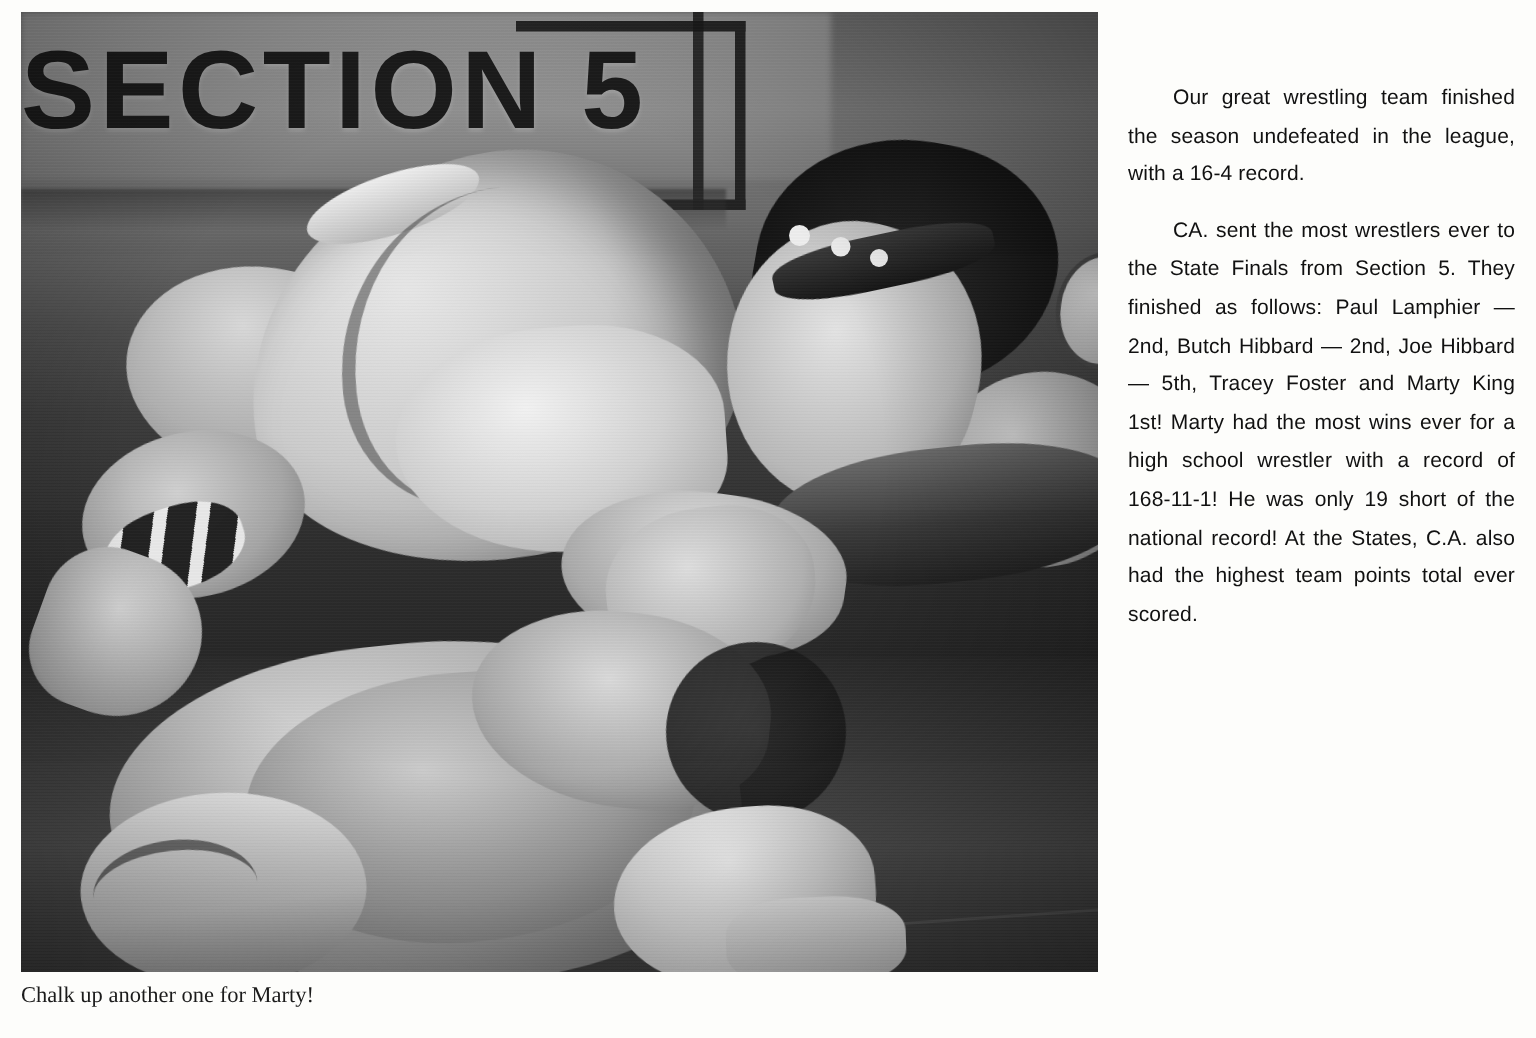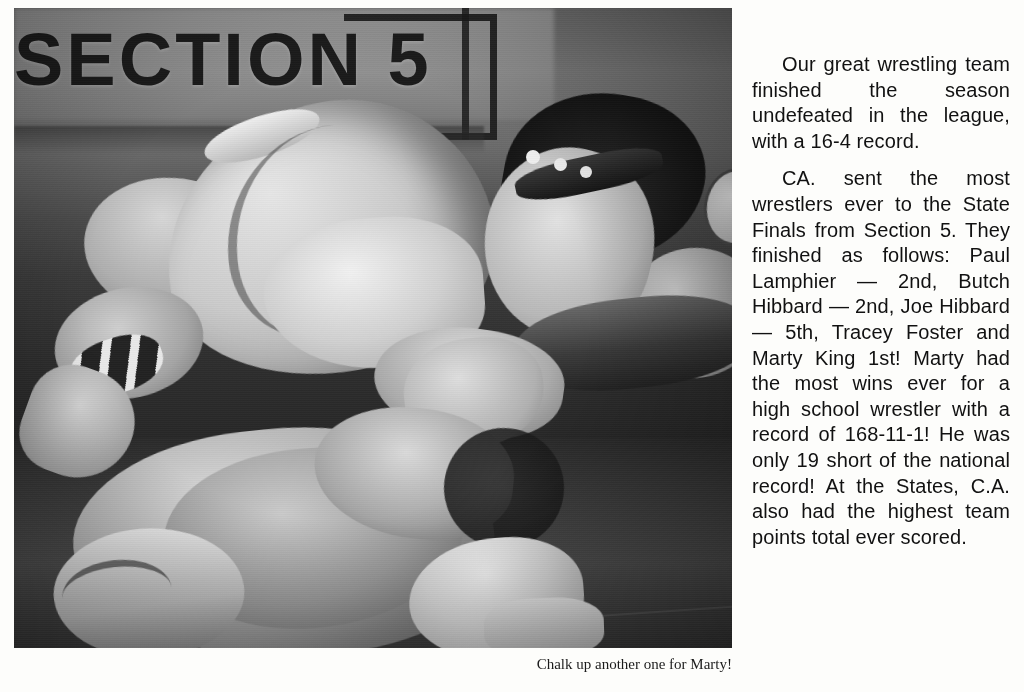--- a/index.html
+++ b/index.html
@@ -329,37 +329,37 @@
       repeating-linear-gradient(0deg, rgba(255,255,255,0.025) 0 1px, rgba(0,0,0,0.025) 1px 2px);
     pointer-events: none;
     opacity: .8;
   }
 
   .caption {
     position: absolute;
     left: 14px;
     top: 656px;
     width: 718px;
-    text-align: right;
+    text-align: left;
     font-family: "Liberation Serif", serif;
     font-size: 15px;
     color: #1b1b1b;
   }
 
   
   .article {
     position: absolute;
     left: 752px;
     top: 52px;
     width: 258px;
   }
   .article p {
     margin: 0;
     font-family: "Liberation Sans", sans-serif;
-    font-size: 20px;
+    font-size: 14px;
     line-height: 25.6px;
     color: #111;
     text-align: justify;
     text-justify: inter-word;
     letter-spacing: 0.1px;
   }
   .article p.indent {
     text-indent: 30px;
   }
   .article p + p {

